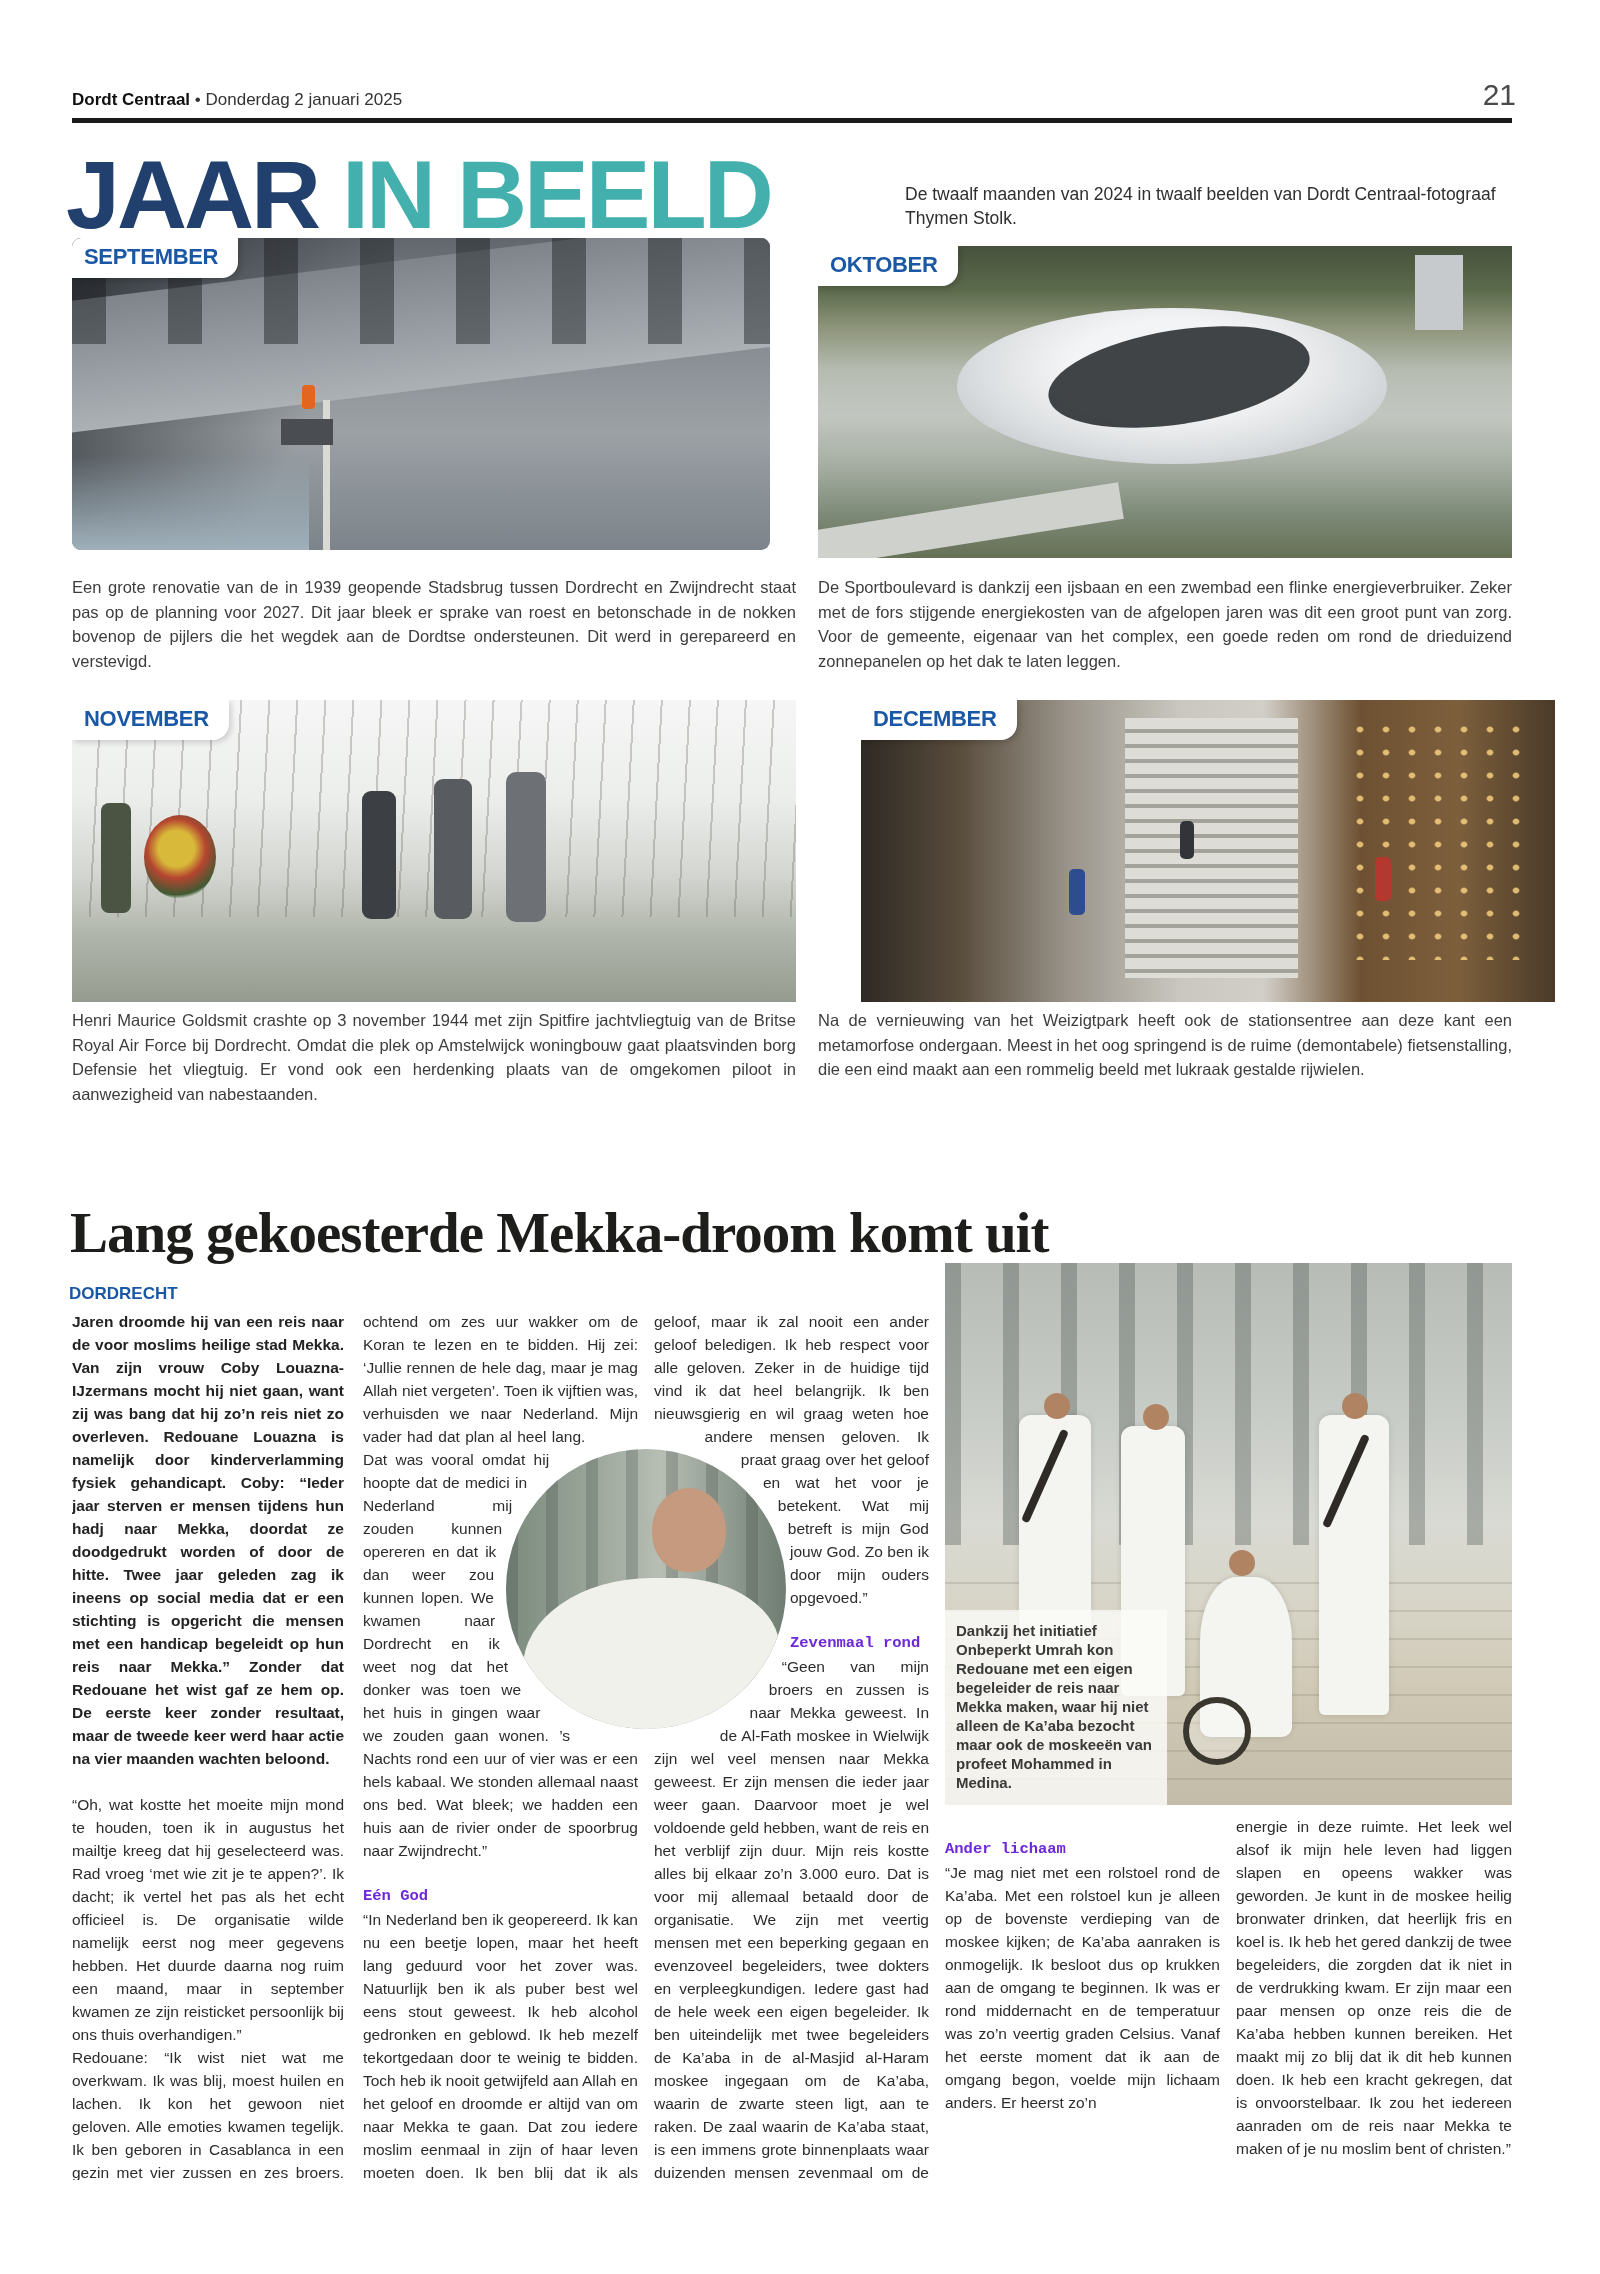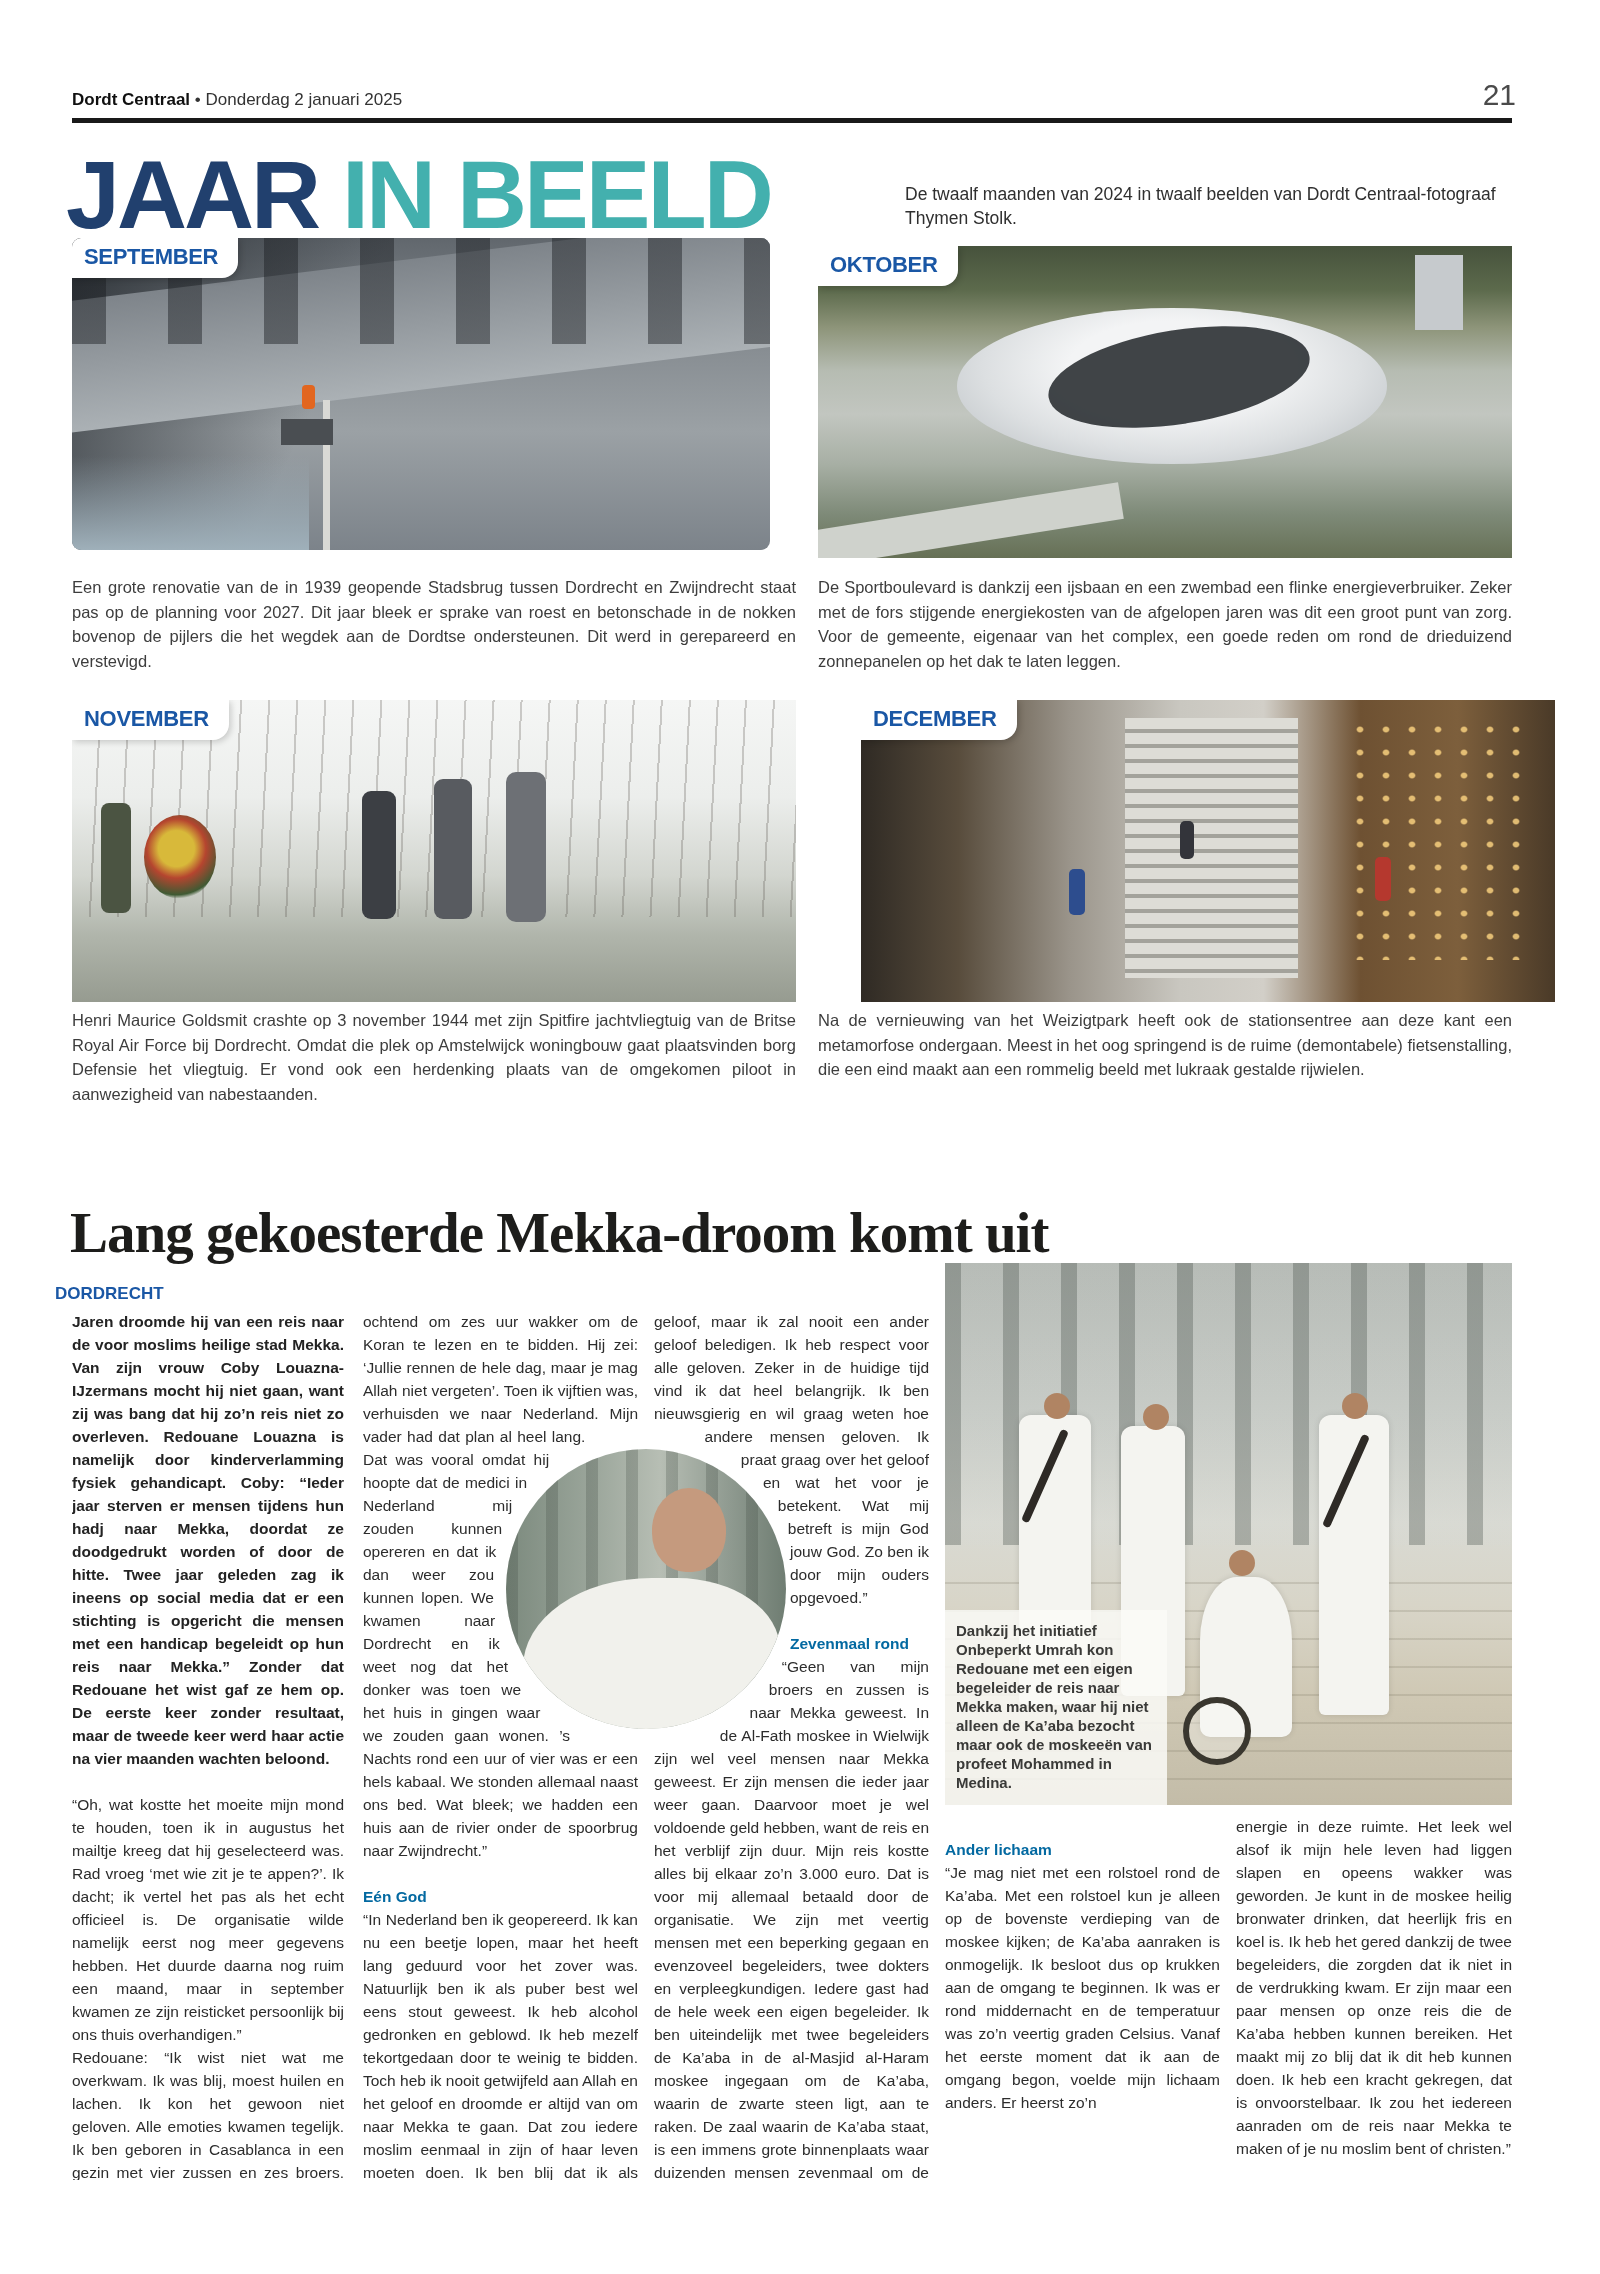--- a/index.html
+++ b/index.html
@@ -78,26 +78,26 @@
       background:repeating-linear-gradient(180deg,#dddcd6 0 11px,#a3a29b 11px 15px); }
   .ph-dec .sparks { position:absolute; right:4%; top:6%; width:26%; height:80%; opacity:.85;
       background-image:radial-gradient(#f7cf7e 2.5px, rgba(247,207,126,0) 4px); background-size:26px 23px; }
   .ph-dec .p-red { position:absolute; left:74%; top:52%; width:16px; height:44px; background:#b5382e; border-radius:5px; }
   .ph-dec .p-blue { position:absolute; left:30%; top:56%; width:16px; height:46px; background:#2d4d8e; border-radius:5px; }
   .ph-dec .p-dark { position:absolute; left:46%; top:40%; width:14px; height:38px; background:#33343a; border-radius:5px; }
 
   
   #article-headline { left:70px; top:1200px; font-family:"Liberation Serif", serif; font-weight:700;
       font-size:57px; letter-spacing:-1px; color:#1d1d1b; white-space:nowrap; }
-  #article-kicker { left:55px; top:1284px; font-size:17px; font-weight:700; color:var(--accent-blue,#1a57a5); }
+  #article-kicker { left:69px; top:1284px; font-size:17px; font-weight:700; color:var(--accent-blue,#1a57a5); }
 
   .col { font-size:15.5px; line-height:23px; text-align:justify; overflow:hidden; hyphens:none; }
   .col p { margin:0; }
   .col p.gap { margin-top:23px; }
-  .col .sub { margin:23px 0 0 0; font-size:15.5px; font-weight:700; color:#0369a1; }
+  .col .sub { margin:23px 0 0 0; font-size:15.5px; font-weight:700; color:#6d28d9;font-family:Liberation Mono, monospace; }
   .col .lead { font-weight:700; color:#232323; }
   #col-1 { left:72px;   top:1310px; width:272px; height:870px; }
   #col-2 { left:363px;  top:1310px; width:275px; height:870px; }
   #col-3 { left:654px;  top:1310px; width:275px; height:870px; }
   #col-4 { left:945px;  top:1815px; width:275px; height:459px; }
   #col-5 { left:1236px; top:1815px; width:276px; height:459px; }
 
   .wrap-r { float:right; width:150px; height:436px; shape-outside:circle(150px at 162px 280px); shape-margin:6px; }
   .wrap-l { float:left;  width:136px; height:436px; shape-outside:circle(150px at -14px 280px); shape-margin:6px; }
 

